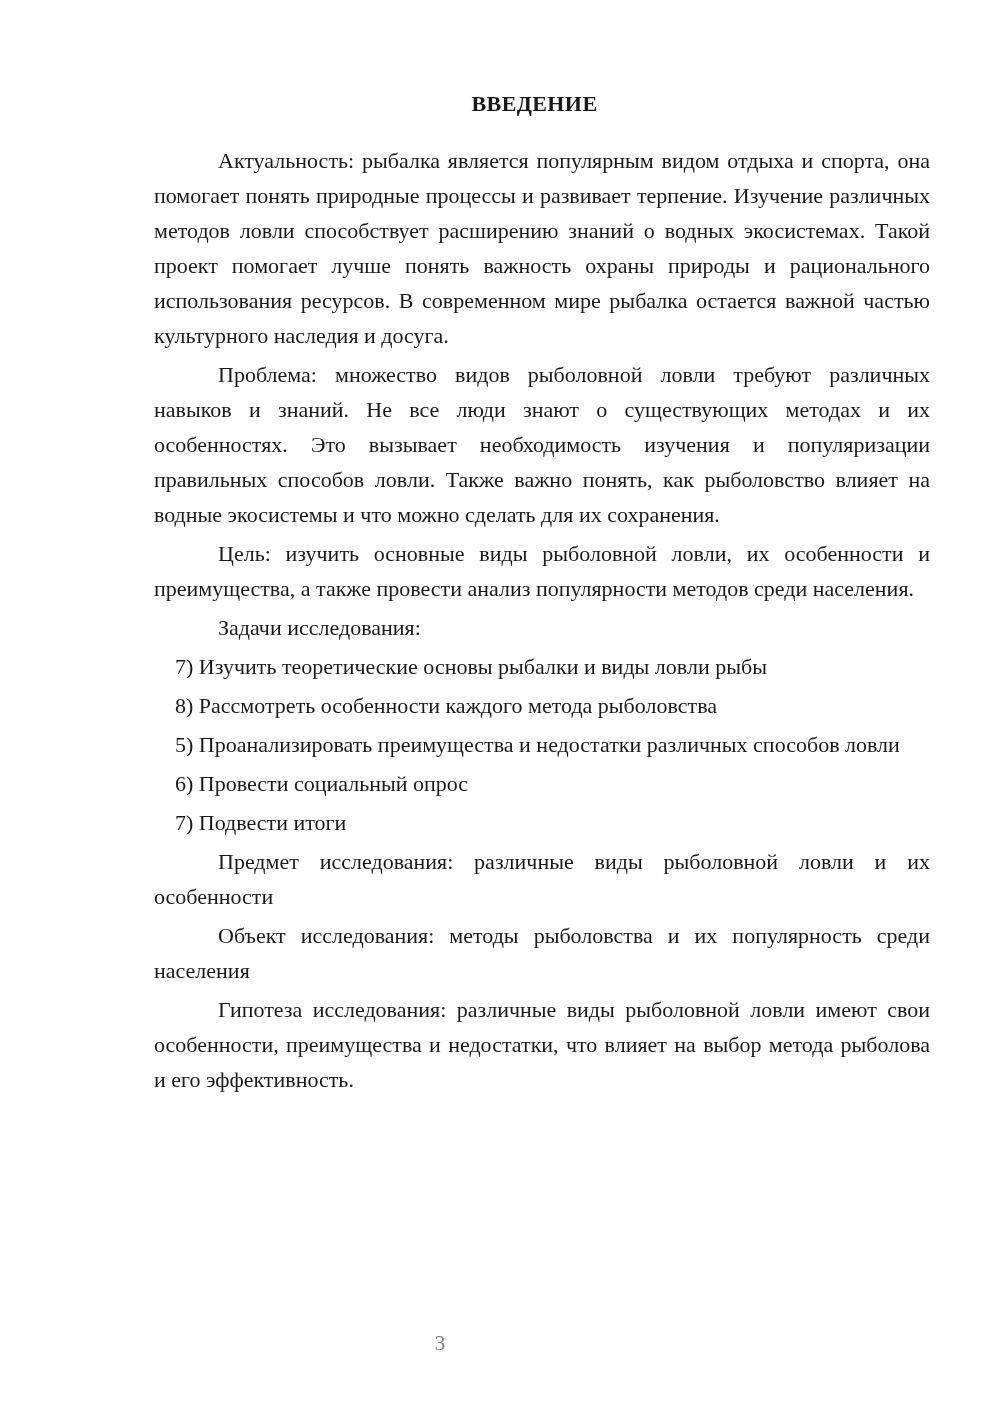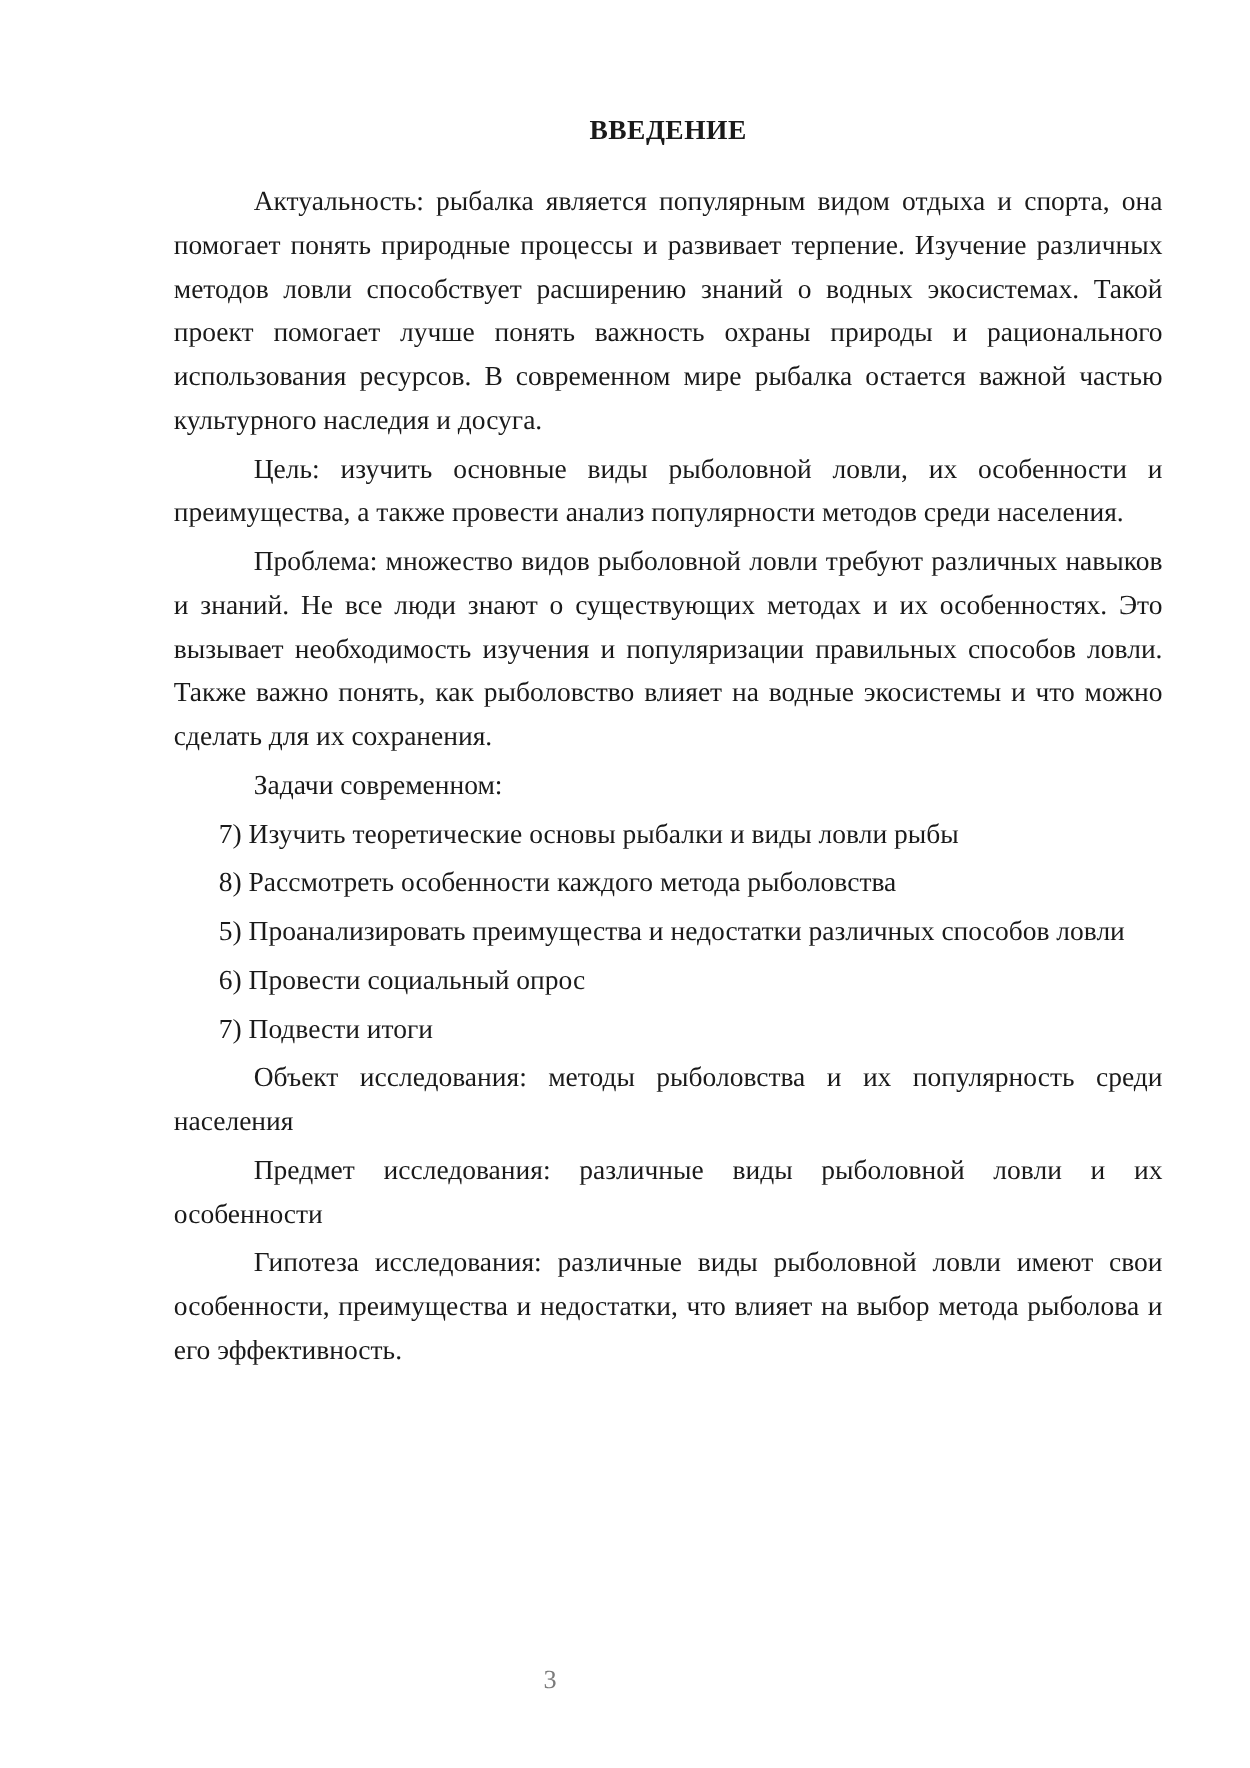--- a/index.html
+++ b/index.html
@@ -40,21 +40,21 @@
     line-height: 35px;
     margin: 0 0 22px 0;
   }
 
   .para {
     font-size: 22px;
     line-height: 35px;
     text-align: justify;
     text-justify: inter-word;
     text-indent: 64px;
-    margin: 0 0 4px 0;
+    margin: 0 0 4px 15px;
     hyphens: none;
     word-spacing: 0px;
   }
 
   .list-item {
     font-size: 22px;
     line-height: 35px;
     text-align: justify;
     text-justify: inter-word;
     text-indent: 36px;
@@ -80,38 +80,38 @@
 </head>
 <body>
 
 <div class="page">
   <div class="content">
 
     <h1 class="doc-title">ВВЕДЕНИЕ</h1>
 
     <p class="para">Актуальность: рыбалка является популярным видом отдыха и спорта, она помогает понять природные процессы и развивает терпение. Изучение различных методов ловли способствует расширению знаний о водных экосистемах. Такой проект помогает лучше понять важность охраны природы и рационального использования ресурсов. В современном мире рыбалка остается важной частью культурного наследия и досуга.</p>
 
+    <p class="para">Проблема: множество видов рыболовной ловли требуют различных навыков и знаний. Не все люди знают о существующих методах и их особенностях. Это вызывает необходимость изучения и популяризации правильных способов ловли. Также важно понять, как рыболовство влияет на водные экосистемы и что можно сделать для их сохранения.</p>
+
     <p class="para">Цель: изучить основные виды рыболовной ловли, их особенности и преимущества, а также провести анализ популярности методов среди населения.</p>
 
-    <p class="para">Проблема: множество видов рыболовной ловли требуют различных навыков и знаний. Не все люди знают о существующих методах и их особенностях. Это вызывает необходимость изучения и популяризации правильных способов ловли. Также важно понять, как рыболовство влияет на водные экосистемы и что можно сделать для их сохранения.</p>
-
-    <p class="para">Задачи современном:</p>
+    <p class="para">Задачи исследования:</p>
 
     <p class="list-item no-justify">7) Изучить теоретические основы рыбалки и виды ловли рыбы</p>
 
     <p class="list-item no-justify">8) Рассмотреть особенности каждого метода рыболовства</p>
 
     <p class="list-item">5) Проанализировать преимущества и недостатки различных способов ловли</p>
 
     <p class="list-item no-justify">6) Провести социальный опрос</p>
 
     <p class="list-item no-justify">7) Подвести итоги</p>
 
+    <p class="para">Предмет исследования: различные виды рыболовной ловли и их особенности</p>
+
     <p class="para">Объект исследования: методы рыболовства и их популярность среди населения</p>
-
-    <p class="para">Предмет исследования: различные виды рыболовной ловли и их особенности</p>
 
     <p class="para">Гипотеза исследования: различные виды рыболовной ловли имеют свои особенности, преимущества и недостатки, что влияет на выбор метода рыболова и его эффективность.</p>
 
   </div>
 
   <div class="page-number">3</div>
 </div>
 
 </body></html>

